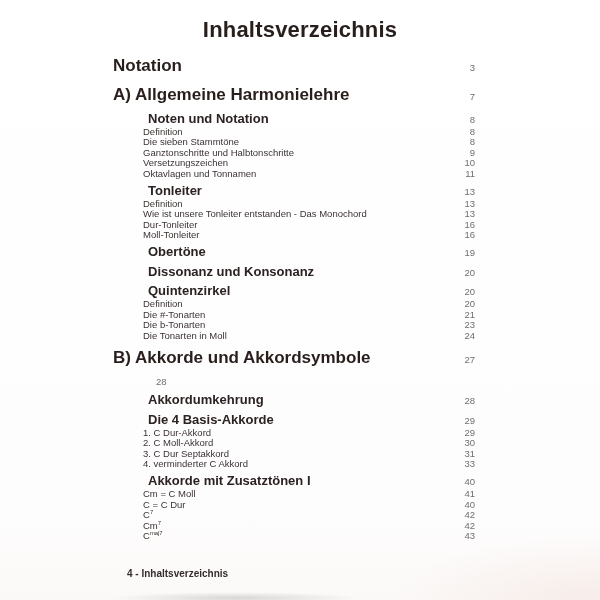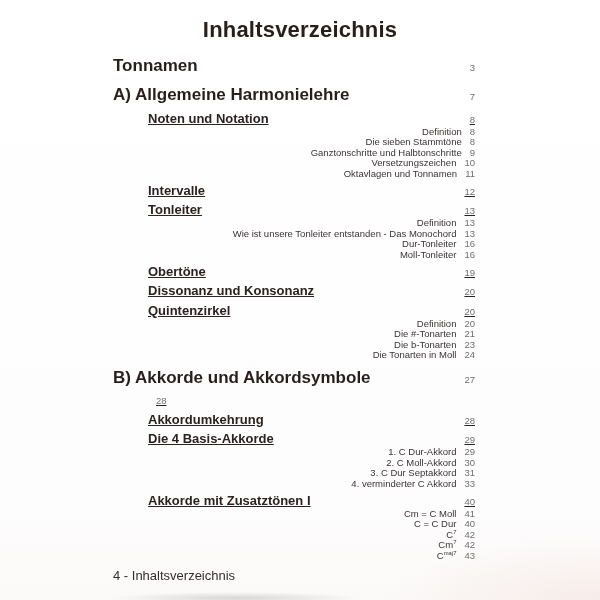--- a/index.html
+++ b/index.html
@@ -77,53 +77,51 @@
     color: #281f1d;
   }
   .row.lvl0:first-child { margin-top: 0; }
   .row.lvl1 {
     font-size: 13px;
     font-weight: bold;
     line-height: 15px;
     margin-top: 3.5px;
     margin-left: 35px;
     color: #2b2221;
-    text-decoration: underline;
   }
   .row.lvl2 {
     font-size: 9.5px;
     font-weight: normal;
     line-height: 10.5px;
     margin-left: 30px;
     color: #3a3332;
-    justify-content: flex-end;
   }
   .row sup {
     font-size: 0.62em;
     line-height: 0;
     vertical-align: super;
   }
   .footer {
     position: absolute;
-    left: 113px;
+    left: 127px;
     top: 568px;
-    font-size: 13px;
-    font-weight: normal;
+    font-size: 10px;
+    font-weight: bold;
     color: #352d2b;
   }
 </style>
 </head>
 <body>
 
 <div class="sheet">
   <h1 class="title">Inhaltsverzeichnis</h1>
 
   <div class="toc" id="toc">
       <div class="row lvl0">
-        <span class="label">Tonnamen</span>
+        <span class="label">Notation</span>
         <span class="pg">3</span>
       </div>
       <div class="row lvl0">
         <span class="label">A) Allgemeine Harmonielehre</span>
         <span class="pg">7</span>
       </div>
       <div class="row lvl1">
         <span class="label">Noten und Notation</span>
         <span class="pg">8</span>
       </div>
@@ -141,24 +139,20 @@
       </div>
       <div class="row lvl2">
         <span class="label">Versetzungszeichen</span>
         <span class="pg">10</span>
       </div>
       <div class="row lvl2">
         <span class="label">Oktavlagen und Tonnamen</span>
         <span class="pg">11</span>
       </div>
       <div class="row lvl1">
-        <span class="label">Intervalle</span>
-        <span class="pg">12</span>
-      </div>
-      <div class="row lvl1">
         <span class="label">Tonleiter</span>
         <span class="pg">13</span>
       </div>
       <div class="row lvl2">
         <span class="label">Definition</span>
         <span class="pg">13</span>
       </div>
       <div class="row lvl2">
         <span class="label">Wie ist unsere Tonleiter entstanden - Das Monochord</span>
         <span class="pg">13</span>

